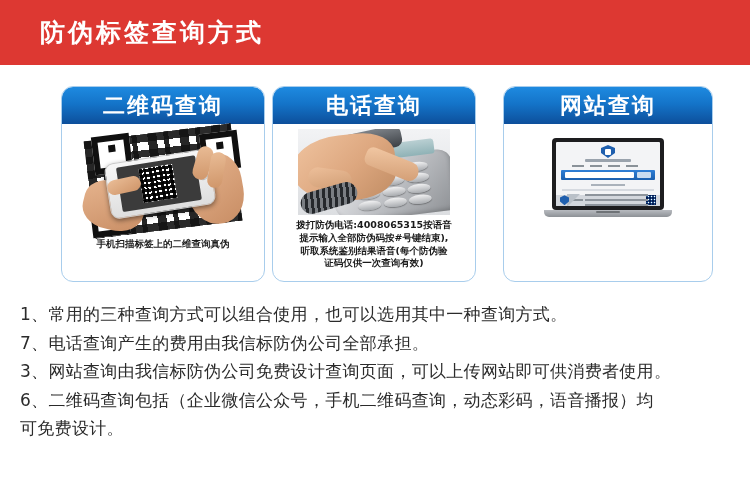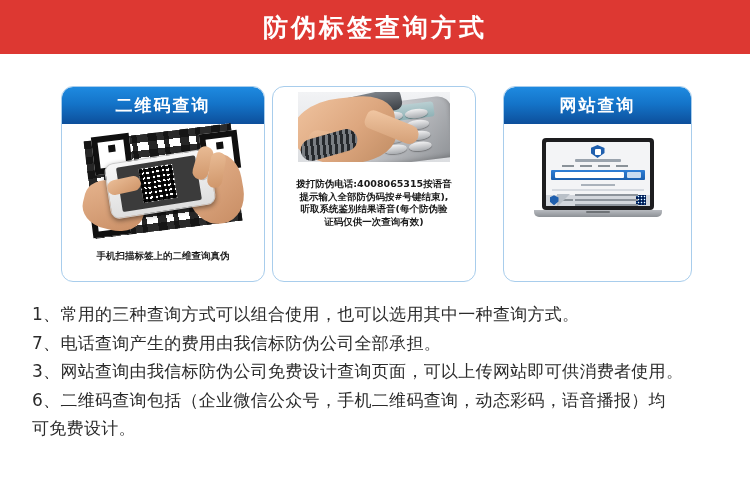--- a/index.html
+++ b/index.html
@@ -11,26 +11,27 @@
     height: 482px;
     background: #ffffff;
     font-family: "DejaVu Sans", "Liberation Sans", sans-serif;
     overflow: hidden;
     position: relative;
   }
 
   
   .banner {
     width: 750px;
-    height: 54px;
+    height: 65px;
     background: #dd3832;
     display: flex;
     align-items: center;
-    justify-content: center;
-    box-sizing: border-box;
+    justify-content: flex-start;
+    box-sizing: border-box;
+    padding-left: 40px;
   }
   .banner-title {
     color: #ffffff;
     font-size: 25px;
     font-weight: bold;
     letter-spacing: 3px;
     line-height: 1;
     white-space: nowrap;
   }
 
@@ -48,33 +49,33 @@
     width: 204px;
     height: 196px;
     background: #ffffff;
     border: 1px solid #a8cdec;
     border-radius: 12px;
     box-sizing: border-box;
     overflow: hidden;
   }
   .card.c1 { left: 61px; }
   .card.c2 { left: 272px; }
-  .card.c3 { left: 503px; width: 189px; }
+  .card.c3 { left: 503px; width: 210px; }
 
   .card-head {
     height: 37px;
     background: linear-gradient(to bottom, #1e8ae0 0%, #1474c9 45%, #0d4f9b 100%);
     border-radius: 11px 11px 0 0;
     display: flex;
     align-items: center;
     justify-content: center;
   }
   .card-head-title {
     color: #ffffff;
-    font-size: 17px;
+    font-size: 22px;
     font-weight: bold;
     letter-spacing: 2px;
     line-height: 1;
     white-space: nowrap;
   }
 
   .card-body {
     height: 158px;
     display: flex;
     flex-direction: column;
@@ -83,21 +84,21 @@
   }
 
   .card-caption {
     font-size: 9.5px;
     color: #1a1a1a;
     font-weight: bold;
     text-align: center;
     line-height: 1.35;
     width: 100%;
     box-sizing: border-box;
-    padding: 16px 6px;
+    padding: 4px 6px;
   }
   .card-caption.multiline { white-space: pre-line; }
 
   
   .art1 {
     position: relative;
     width: 160px;
     height: 104px;
     margin-top: 6px;
   }
@@ -401,21 +402,21 @@
     background: #6f7377;
     border-radius: 2px;
   }
 
   
   .notes {
     position: absolute;
     left: 0;
     top: 300px;
     width: 750px;
-    padding: 0 20px 0 32px;
+    padding: 0 20px 0 20px;
     box-sizing: border-box;
   }
   .note {
     font-size: 17px;
     color: #2b2b2b;
     line-height: 1.68;
     letter-spacing: 0.3px;
     white-space: pre-wrap;
   }
 </style>
@@ -454,20 +455,23 @@
         </div>
         <div class="finger f1"></div>
         <div class="finger f2"></div>
         <div class="finger f3"></div>
       </div>
       <div class="card-caption">手机扫描标签上的二维查询真伪</div>
     </div>
   </div>
 
   <div class="card c2">
+    <div class="card-head">
+      <div class="card-head-title">电话查询</div>
+    </div>
     <div class="card-body">
       <div class="art2">
         <div class="dp-body"></div>
         <div class="dp-screen"></div>
         <div class="dp-keys">
           <span></span>
             <span></span>
             <span></span>
           <span></span>
             <span></span>

